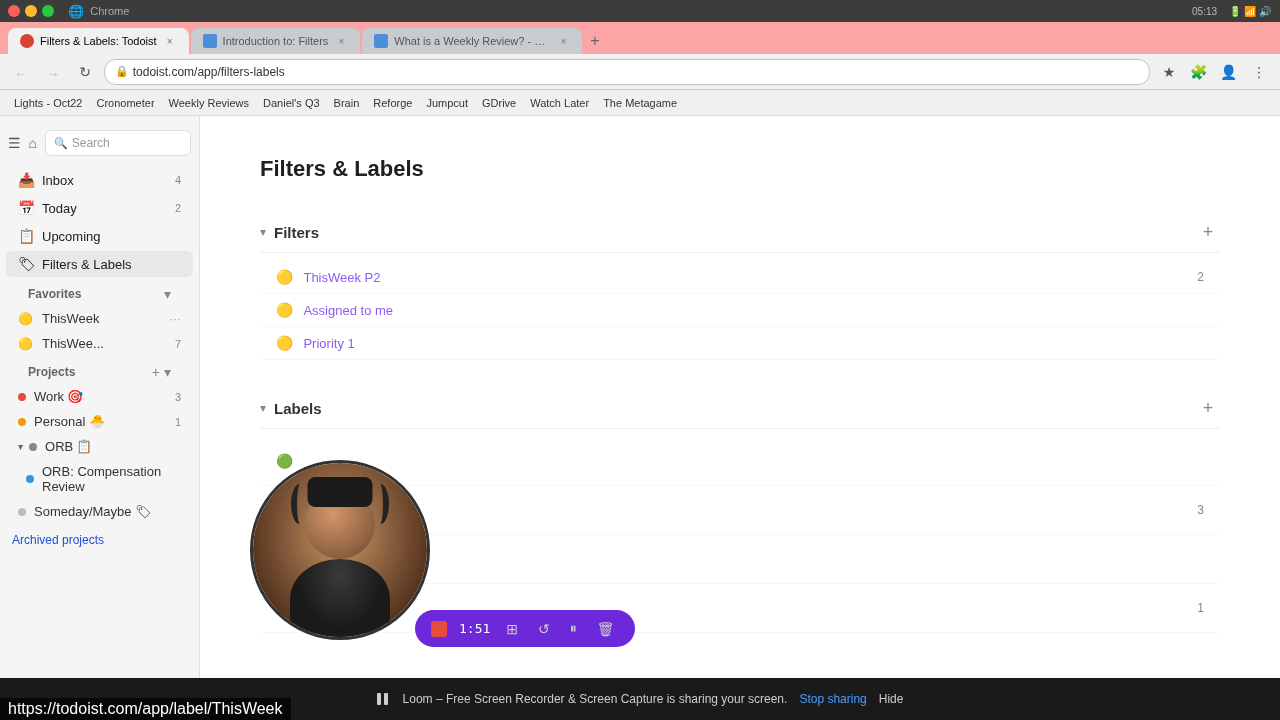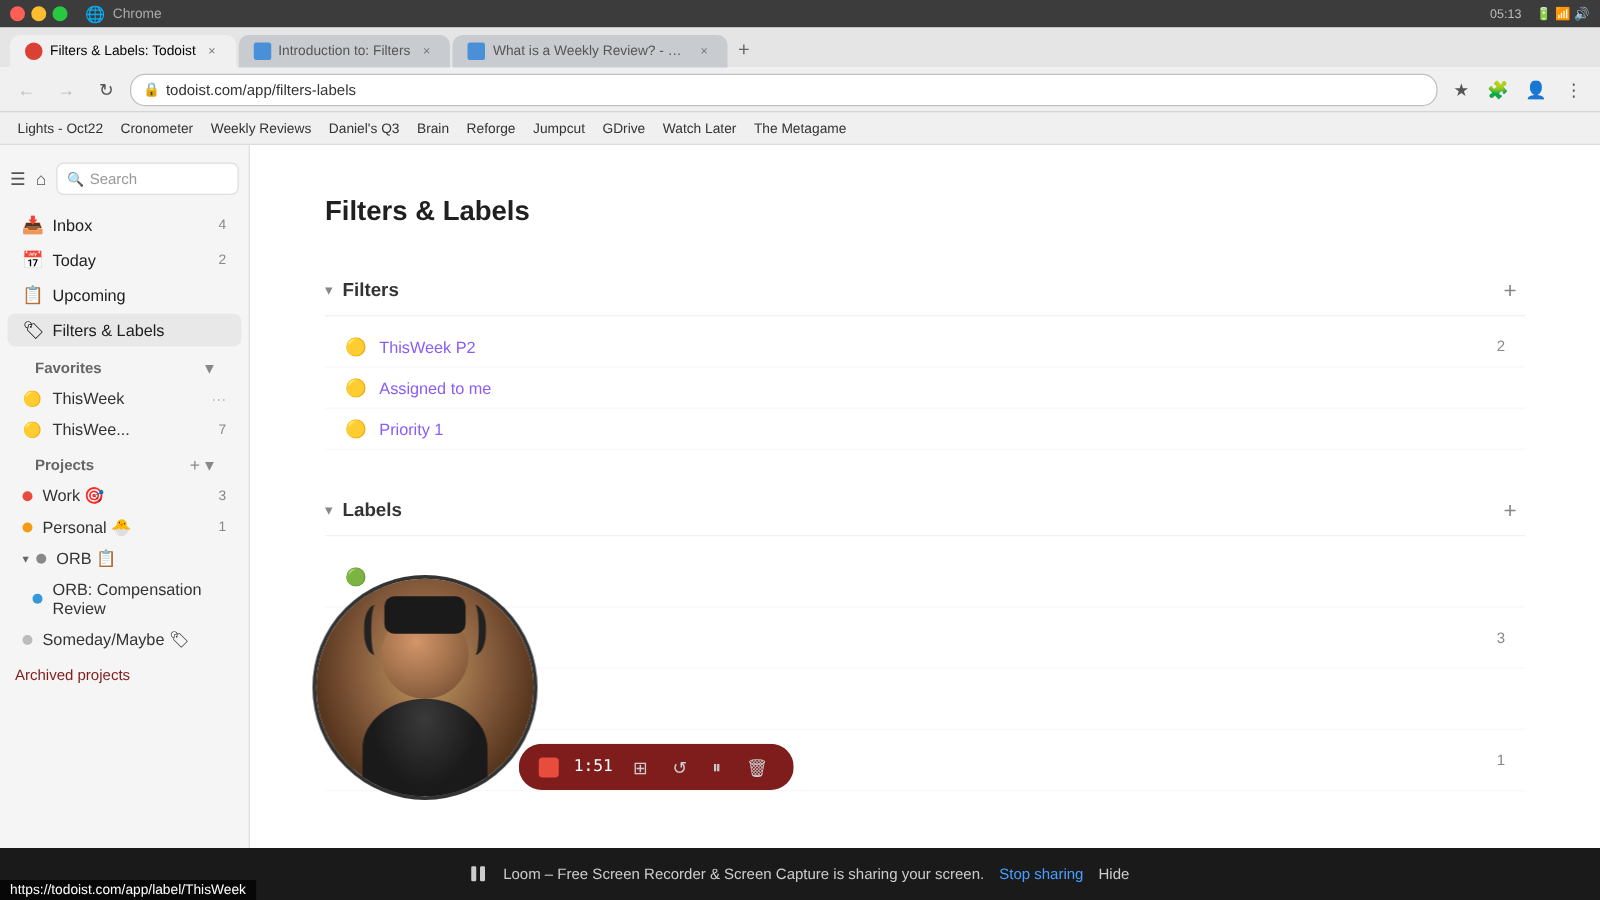--- a/index.html
+++ b/index.html
@@ -5,21 +5,21 @@
     * { margin: 0; padding: 0; box-sizing: border-box; }
     body { font-family: -apple-system, BlinkMacSystemFont, 'Segoe UI', sans-serif; font-size: 13px; background: #fff; width: 1280px; height: 720px; overflow: hidden; }
 
     .title-bar { background: #3c3c3c; height: 22px; display: flex; align-items: center; padding: 0 8px; gap: 6px; }
     .traffic-lights { display: flex; gap: 5px; align-items: center; }
     .tl { width: 12px; height: 12px; border-radius: 50%; }
     .tl.red { background: #ff5f57; }
     .tl.yellow { background: #febc2e; }
     .tl.green { background: #28c840; }
 
-    .tab-bar { background: #e5e5e5; height: 32px; display: flex; align-items: flex-end; padding: 0 8px; gap: 2px; }
+    .tab-bar { background: #fca5a5; height: 32px; display: flex; align-items: flex-end; padding: 0 8px; gap: 2px; }
     .tab { display: flex; align-items: center; gap: 6px; padding: 6px 12px; border-radius: 8px 8px 0 0; font-size: 12px; min-width: 160px; max-width: 220px; cursor: pointer; position: relative; }
     .tab.active { background: #f0f0f0; }
     .tab.inactive { background: #c8cbd0; color: #555; }
     .tab-favicon { width: 14px; height: 14px; border-radius: 2px; }
     .tab-favicon.todoist { background: #db4035; border-radius: 50%; }
     .tab-favicon.blue { background: #4a90d9; border-radius: 2px; }
     .tab-title { font-size: 11px; flex: 1; overflow: hidden; text-overflow: ellipsis; white-space: nowrap; }
     .tab-close { color: #777; font-size: 10px; width: 14px; height: 14px; display: flex; align-items: center; justify-content: center; border-radius: 50%; }
     .tab-new { background: none; border: none; font-size: 16px; color: #666; padding: 4px 6px; cursor: pointer; }
 
@@ -81,35 +81,35 @@
     .label-item { display: flex; align-items: center; padding: 8px 16px; border-bottom: 1px solid #f8f8f8; cursor: pointer; }
     .label-icon { font-size: 14px; margin-right: 10px; }
     .label-name { flex: 1; font-size: 13px; color: #333; margin-top: 17px; }
     .label-count { font-size: 12px; color: #888; }
 
     
     .video-widget { position: fixed; bottom: 80px; left: 250px; width: 180px; height: 180px; border-radius: 50%; overflow: hidden; border: 3px solid #333; z-index: 100; }
     .video-person { width: 100%; height: 100%; background: radial-gradient(ellipse at 50% 40%, #c4a060 0%, #8b6040 40%, #5a3820 70%, #3a2010 100%); position: relative; overflow: hidden; }
 
     
-    .recording-controls { position: fixed; bottom: 88px; left: 415px; background: #7f1d1d; border-radius: 24px; padding: 8px 16px; display: flex; align-items: center; gap: 12px; z-index: 100; }
+    .recording-controls { position: fixed; bottom: 73px; left: 415px; background: #6d28d9; border-radius: 24px; padding: 8px 16px; display: flex; align-items: center; gap: 12px; z-index: 100; }
     .rec-stop { width: 16px; height: 16px; background: #e74c3c; border-radius: 3px; flex-shrink: 0; cursor: pointer; }
     .rec-time { color: white; font-size: 13px; font-family: monospace; }
     .rec-btn { background: none; border: none; cursor: pointer; color: #ccc; font-size: 14px; padding: 2px 4px; }
 
     
     .bottom-banner { position: fixed; bottom: 0; left: 0; right: 0; height: 42px; background: #1a1a1a; display: flex; align-items: center; justify-content: center; gap: 12px; z-index: 200; }
     .banner-pause { width: 14px; height: 14px; display: flex; gap: 3px; align-items: center; }
     .pause-bar { width: 4px; height: 12px; background: #ccc; border-radius: 1px; }
     .banner-text { color: #ccc; font-size: 12px; }
     .banner-link { color: #4a9eff; font-size: 12px; cursor: pointer; text-decoration: none; }
     .banner-hide { color: #ccc; font-size: 12px; cursor: pointer; }
 
     
-    .status-url { position: fixed; bottom: 0; left: 0; background: rgba(0,0,0,0.7); color: white; font-size: 11px; padding: 2px 8px; z-index: 300; }
+    .status-url { position: fixed; bottom: 0; left: 0; background: rgba(0,0,0,0.7); color: white; font-size: 16px; padding: 2px 8px; z-index: 300; }
   </style>
 </head>
 <body>
 
 <div class="title-bar">
   <div class="traffic-lights">
     <div class="tl red"></div>
     <div class="tl yellow"></div>
     <div class="tl green"></div>
   </div>
@@ -249,21 +249,21 @@
     <div class="sidebar-item project-sub">
       <span style="width:8px;height:8px;border-radius:50%;background:#3498db;flex-shrink:0;"></span>
       <span class="item-label">ORB: Compensation Review</span>
     </div>
     <div class="sidebar-item">
       <span style="width:8px;height:8px;border-radius:50%;background:#bbb;flex-shrink:0;"></span>
       <span class="item-label">Someday/Maybe 🏷</span>
     </div>
 
     <div style="padding: 8px 12px;">
-      <span style="font-size:12px;color:#7f1d1d;">Archived projects</span>
+      <span style="font-size:12px;color:#1d4ed8;">Archived projects</span>
     </div>
 
   </div>
 
   <div class="main-content">
 
     <h1 class="page-title">Filters &amp; Labels</h1>
 
     <div class="section">
       <div class="section-header">

